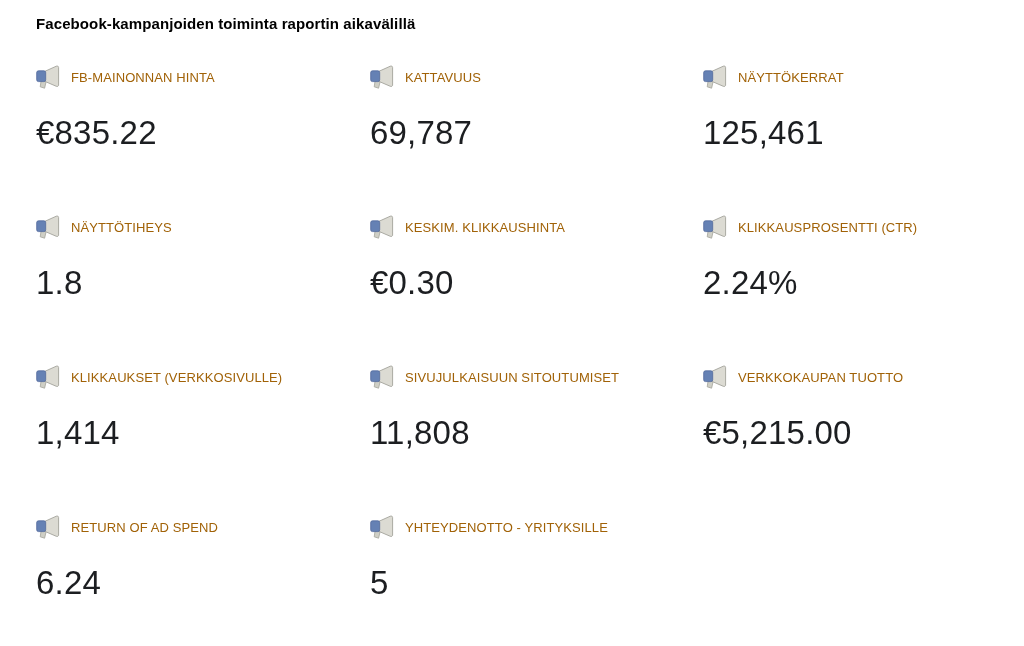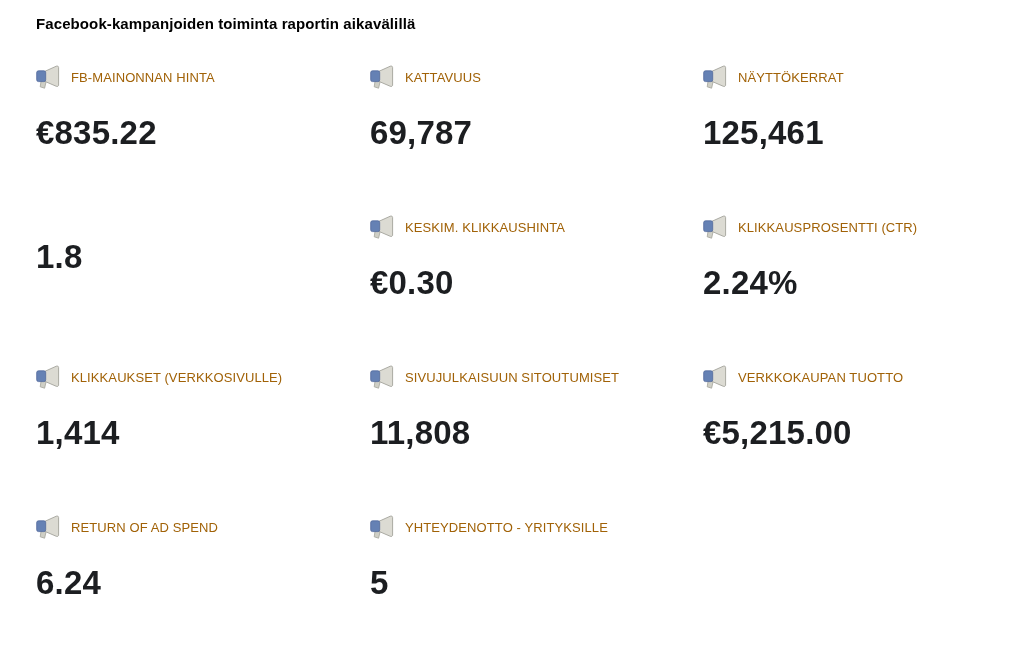--- a/index.html
+++ b/index.html
@@ -44,21 +44,21 @@
   .metric-icon svg { display: block; }
   .metric-label {
     font-size: 13px;
     color: #a16207;
     letter-spacing: 0.1px;
     white-space: nowrap;
   }
   .metric-value {
     margin-top: 26px;
     font-size: 33px;
-    font-weight: 700;
+    font-weight: 400;
     line-height: 1;
     color: #1c1e21;
     letter-spacing: 0.2px;
   }
 </style>
 </head>
 <body>
 
 <div class="page">
   <div class="report-title">Facebook-kampanjoiden toiminta raportin aikavälillä</div>
@@ -100,20 +100,30 @@
           <path d="M8.5 6.5 L20.3 1.2 C21.5 0.7 22.6 1.3 22.6 2.5 L22.6 20 C22.6 21.2 21.5 21.8 20.3 21.3 L8.5 16.2 Z" fill="#dcdbd3" stroke="#a3a39b" stroke-width="0.9"></path>
           <rect x="0.7" y="5.8" width="9" height="10.8" rx="1.8" fill="#6581b4" stroke="#50689c" stroke-width="0.8"></rect>
         </svg>
       </span>
       <span class="metric-label">NÄYTTÖKERRAT</span>
     </div>
     <div class="metric-value">125,461</div>
   </div>
 
   <div class="metric-card">
+    <div class="metric-header">
+      <span class="metric-icon">
+        <svg width="27" height="25" viewBox="0 0 27 25" xmlns="http://www.w3.org/2000/svg">
+          <path d="M5.2 15.2 L10.3 15.8 L8.6 23.2 L4.2 21.8 Z" fill="#cfcfc6" stroke="#a3a39b" stroke-width="0.8"></path>
+          <path d="M8.5 6.5 L20.3 1.2 C21.5 0.7 22.6 1.3 22.6 2.5 L22.6 20 C22.6 21.2 21.5 21.8 20.3 21.3 L8.5 16.2 Z" fill="#dcdbd3" stroke="#a3a39b" stroke-width="0.9"></path>
+          <rect x="0.7" y="5.8" width="9" height="10.8" rx="1.8" fill="#6581b4" stroke="#50689c" stroke-width="0.8"></rect>
+        </svg>
+      </span>
+      <span class="metric-label">NÄYTTÖTIHEYS</span>
+    </div>
     <div class="metric-value">1.8</div>
   </div>
 
 
   <div class="metric-card">
     <div class="metric-header">
       <span class="metric-icon">
         <svg width="27" height="25" viewBox="0 0 27 25" xmlns="http://www.w3.org/2000/svg">
           <path d="M5.2 15.2 L10.3 15.8 L8.6 23.2 L4.2 21.8 Z" fill="#cfcfc6" stroke="#a3a39b" stroke-width="0.8"></path>
           <path d="M8.5 6.5 L20.3 1.2 C21.5 0.7 22.6 1.3 22.6 2.5 L22.6 20 C22.6 21.2 21.5 21.8 20.3 21.3 L8.5 16.2 Z" fill="#dcdbd3" stroke="#a3a39b" stroke-width="0.9"></path>

